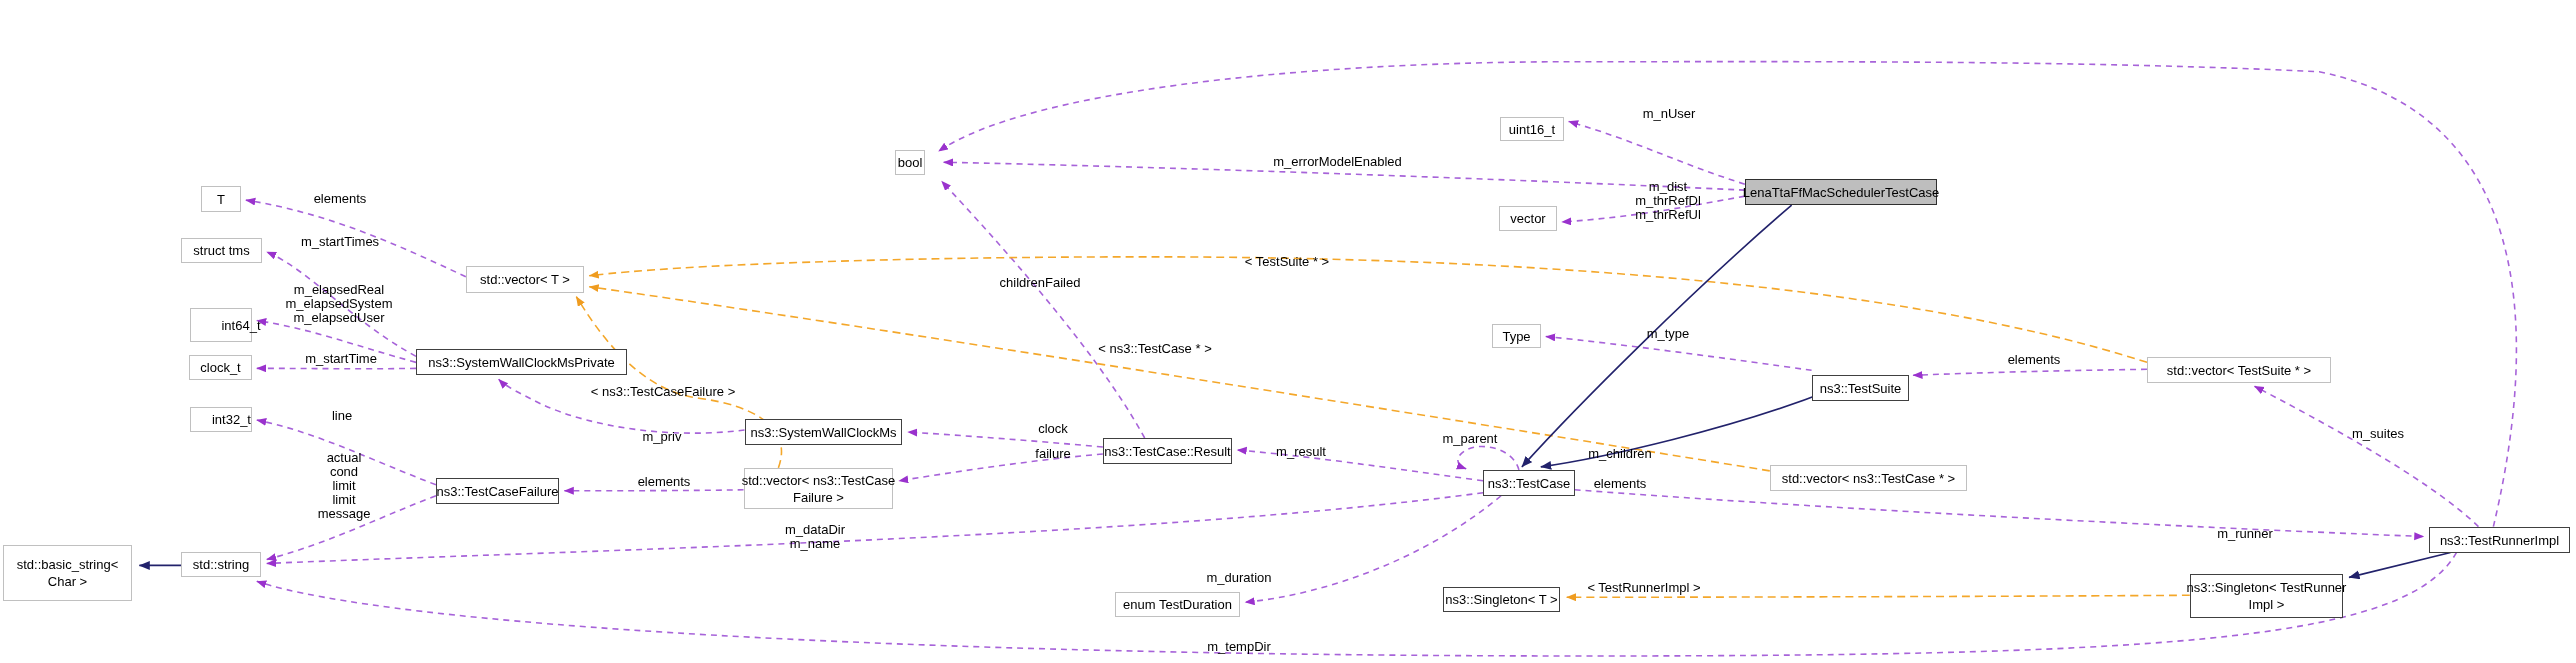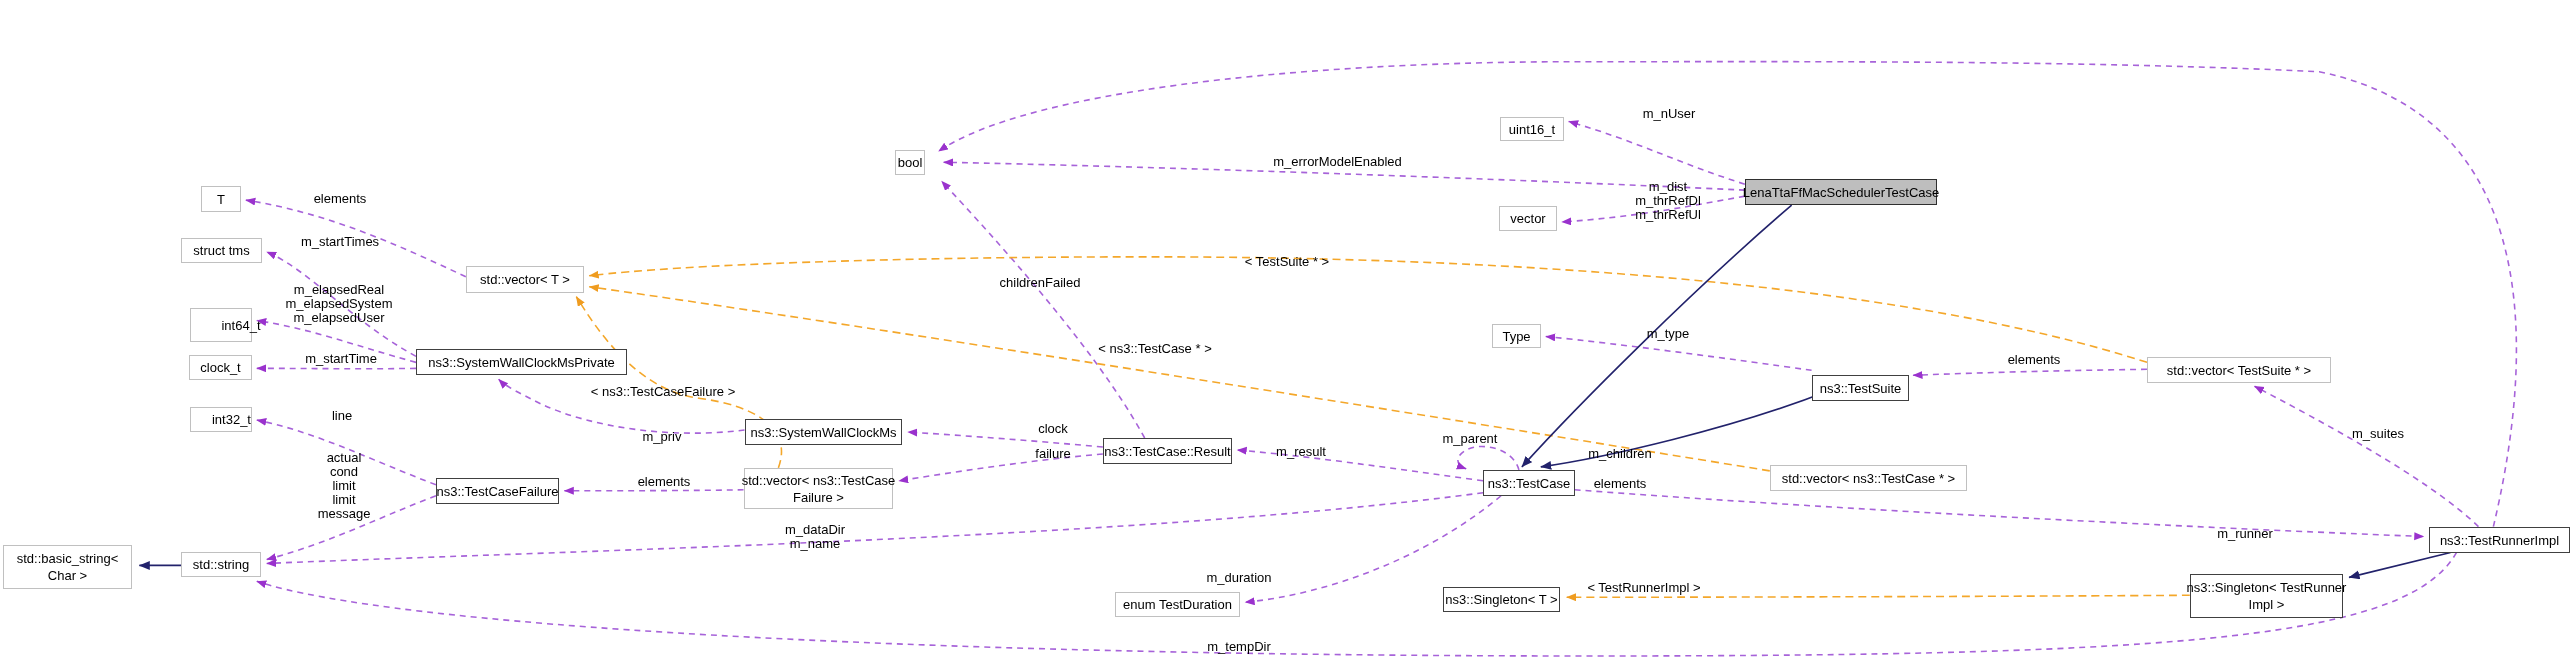--- a/index.html
+++ b/index.html
@@ -98,21 +98,21 @@
     </div>
     <div class="node plain" style="left: 190px; top: 308px; width: 62px; height: 34px; padding-left: 40px;">
       <div>int64_t</div>
     </div>
     <div class="node plain" style="left: 189px; top: 355px; width: 63px; height: 25px;">
       <div>clock_t</div>
     </div>
     <div class="node plain" style="left: 190px; top: 407px; width: 62px; height: 25px; align-items: flex-end;">
       <div>int32_t</div>
     </div>
-    <div class="node plain" style="left: 3px; top: 545px; width: 129px; height: 44px;">
+    <div class="node plain" style="left: 3px; top: 545px; width: 129px; height: 56px;">
       <div>std::basic_string&lt;</div>
       <div>Char &gt;</div>
     </div>
     <div class="node plain" style="left: 181px; top: 552px; width: 80px; height: 25px;">
       <div>std::string</div>
     </div>
     <div class="node plain" style="left: 466px; top: 266px; width: 118px; height: 27px;">
       <div>std::vector&lt; T &gt;</div>
     </div>
     <div class="node bold" style="left: 416px; top: 349px; width: 211px; height: 26px;">

